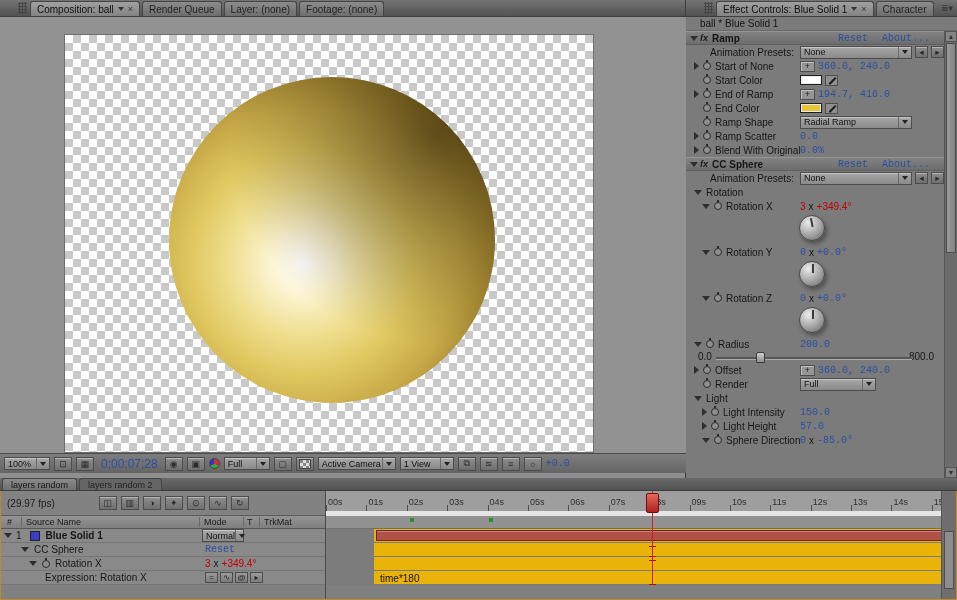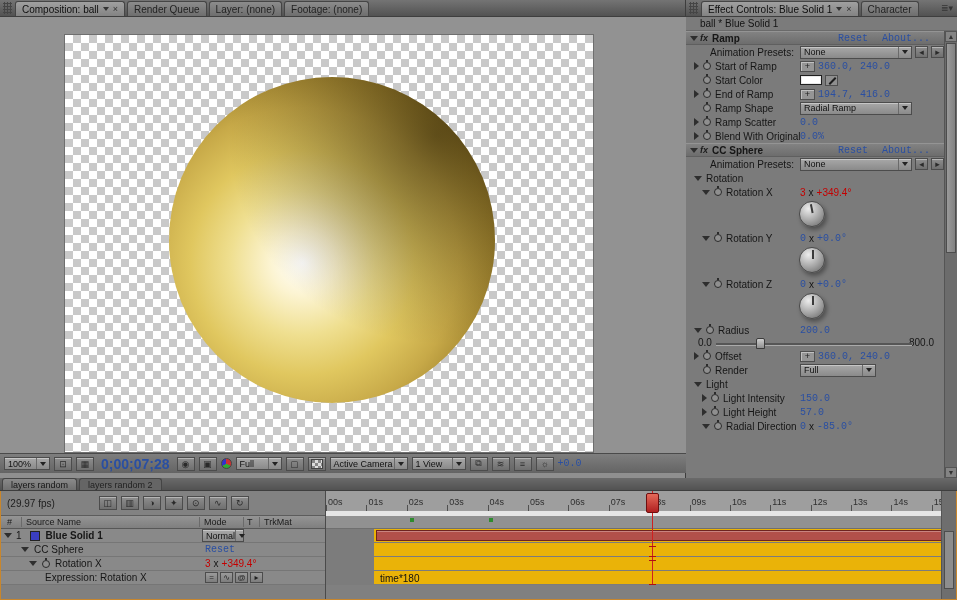--- a/index.html
+++ b/index.html
@@ -1,21 +1,21 @@
 <!DOCTYPE html>
 <html><head>
 <meta charset="utf-8">
 <style>
   * { margin:0; padding:0; box-sizing:border-box; }
   html,body { width:957px; height:600px; }
   body { font-family:"Liberation Sans", sans-serif; font-size:10px; color:#161616; background:#5a5a5a; }
   .app { position:relative; width:957px; height:600px; overflow:hidden; background:#6f6f6f; }
 
   
-  .tabbar { display:flex; align-items:flex-end; height:17px; background:linear-gradient(#747474,#525252); border-bottom:1px solid #3e3e3e; }
+  .tabbar { display:flex; align-items:flex-end; height:17px; background:linear-gradient(#747474,#525252); border-bottom:1px solid #3e3e3e;padding-left:15px; }
   .grip { width:9px; height:12px; margin:0 3px 2px 3px; background-image:radial-gradient(#454545 1px, transparent 1.2px); background-size:3px 3px; }
   .tab { display:flex; align-items:center; gap:4px; height:15px; padding:0 6px; margin-right:2px; font-size:10px;
          background:linear-gradient(#8c8c8c,#6e6e6e); border:1px solid #454545; border-bottom:none; border-radius:3px 3px 0 0; color:#222; white-space:nowrap; }
   .tab.active { background:linear-gradient(#a0a0a0,#838383); color:#0e0e0e; }
   .tab .close { font-size:9px; color:#333; line-height:9px; }
   .tab .ddarrow { width:0; height:0; border-left:3px solid transparent; border-right:3px solid transparent; border-top:4px solid #333; }
   .panelmenu { margin-left:auto; margin-bottom:3px; margin-right:4px; color:#333; font-size:9px; }
 
   .dd { height:13px; background:linear-gradient(#a8a8a8,#8a8a8a); border:1px solid #4c4c4c; box-shadow:inset 0 1px 0 #c6c6c6;
         display:flex; align-items:center; font-size:9px; color:#111; padding-left:3px; }
@@ -33,21 +33,21 @@
   .checker { position:absolute; left:64px; top:17px; width:530px; height:419px; background-color:#fff;
              background-image:linear-gradient(45deg,#c9c9c9 25%,transparent 25%,transparent 75%,#c9c9c9 75%),
                               linear-gradient(45deg,#c9c9c9 25%,transparent 25%,transparent 75%,#c9c9c9 75%);
              background-size:16px 16px; background-position:0 0,8px 8px; border:1px solid #6e6e6e; }
   .sphere { position:absolute; left:104px; top:42px; width:326px; height:326px; border-radius:50%;
             background:radial-gradient(circle at 41% 57%, #ffffff 0%, #fcf4d2 12%, #efdf90 27%, #e0c75f 42%, #c7a948 58%, #a2852f 72%, #70581f 86%, #4a390f 96%, #3d2f0c 100%); }
   .sphere::after { content:""; position:absolute; inset:0; border-radius:50%;
             background:radial-gradient(circle at 82% 18%, rgba(35,26,4,0.55), rgba(35,26,4,0) 55%); }
   .vtoolbar { position:absolute; left:0; top:453px; width:686px; height:20px; background:linear-gradient(#7e7e7e,#646464);
               border-top:1px solid #4a4a4a; display:flex; align-items:center; gap:4px; padding:0 4px; }
-  .timecode { font-weight:bold; color:#2a4fa2; padding:0 3px; font-size:14px; }
+  .timecode { font-weight:normal; color:#2a4fa2; padding:0 3px; font-size:12px; }
   .rgbdot { width:11px; height:11px; border-radius:50%; border:1px solid #444;
             background:conic-gradient(#c33 0 33%, #3a3 33% 66%, #33c 66%); }
   .minichecker { width:12px; height:10px; border:1px solid #444;
             background:repeating-conic-gradient(#ddd 0 25%, #888 0 50%); background-size:6px 6px; }
 
   
   .fx-panel { position:absolute; left:686px; top:0; width:271px; height:478px; background:#7b7b7b; }
   .fx-scroll { position:absolute; right:0; top:31px; width:13px; bottom:0; background:#6c6c6c; border-left:1px solid #555; }
   .fx-scroll .thumb { position:absolute; left:1px; right:1px; top:12px; height:210px; background:linear-gradient(90deg,#9a9a9a,#828282); border:1px solid #4d4d4d; }
   .fx-scroll .sb { position:absolute; left:0; right:0; height:11px; display:flex; align-items:center; justify-content:center; font-size:7px; color:#333; background:#848484; border:1px solid #555; }
@@ -210,41 +210,49 @@
               <span>None</span>
               <span class="arr"></span>
             </span>
           <span class="tbtn" style="width:13px;height:12px">◂</span>
           <span class="tbtn" style="width:13px;height:12px">▸</span>
         </span>
       </div>
       <div class="fxrow">
         <span class="tw c ml8"></span>
         <span class="stopwatch ml4"></span>
-        <span class="ml4">Start of Ramp</span>
+        <span class="ml4">Start of None</span>
         <span class="val">
           <span class="pointbtn">+</span>
           <span class="blue">360.0, 240.0</span>
         </span>
       </div>
       <div class="fxrow">
         <span class="stopwatch" style="margin-left:17px"></span>
         <span class="ml4">Start Color</span>
         <span class="val">
           <span class="swatch" style="background-color: rgb(255, 255, 255);"></span>
           <span class="dropper"></span>
         </span>
       </div>
       <div class="fxrow">
         <span class="tw c ml8"></span>
         <span class="stopwatch ml4"></span>
         <span class="ml4">End of Ramp</span>
         <span class="val">
           <span class="pointbtn">+</span>
           <span class="blue">194.7, 416.0</span>
+        </span>
+      </div>
+      <div class="fxrow">
+        <span class="stopwatch" style="margin-left:17px"></span>
+        <span class="ml4">End Color</span>
+        <span class="val">
+          <span class="swatch" style="background-color: rgb(232, 196, 55);"></span>
+          <span class="dropper"></span>
         </span>
       </div>
       <div class="fxrow">
         <span class="stopwatch" style="margin-left:17px"></span>
         <span class="ml4">Ramp Shape</span>
         <span class="val">
           <span class="dd" style="width:112px">
               <span>Radial Ramp</span>
               <span class="arr"></span>
             </span>
@@ -377,21 +385,21 @@
         <span class="tw c ml16"></span>
         <span class="stopwatch ml4"></span>
         <span class="ml4">Light Height</span>
         <span class="val">
             <span class="blue">57.0</span>
           </span>
       </div>
       <div class="fxrow">
         <span class="tw o ml16"></span>
         <span class="stopwatch ml4"></span>
-        <span class="ml4">Radial Direction</span>
+        <span class="ml4">Sphere Direction</span>
         <span class="val">
           <span class="blue">0</span>
           <span>x</span>
           <span class="blue">-85.0°</span>
         </span>
       </div>
     </div>
 
     <div class="fx-scroll">
       <div class="sb" style="top:0">▲</div>

